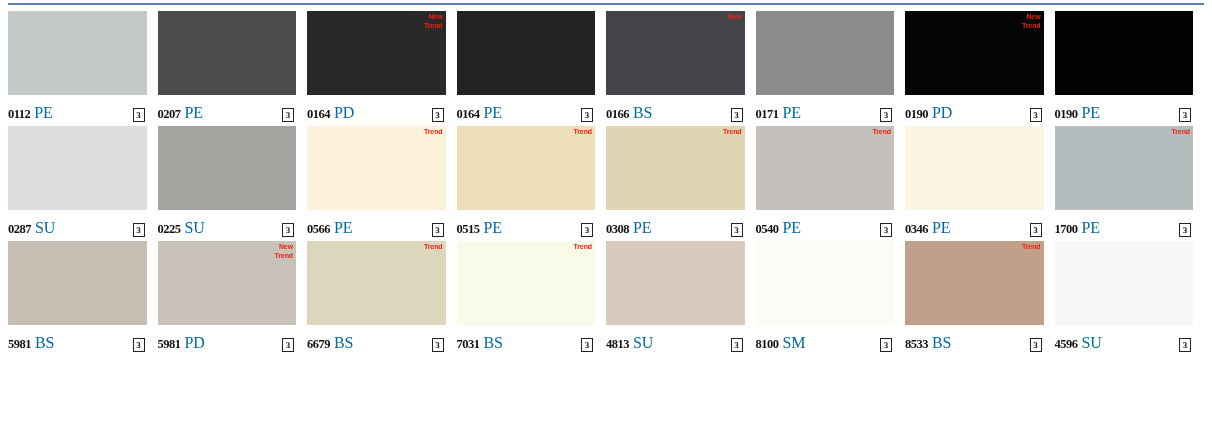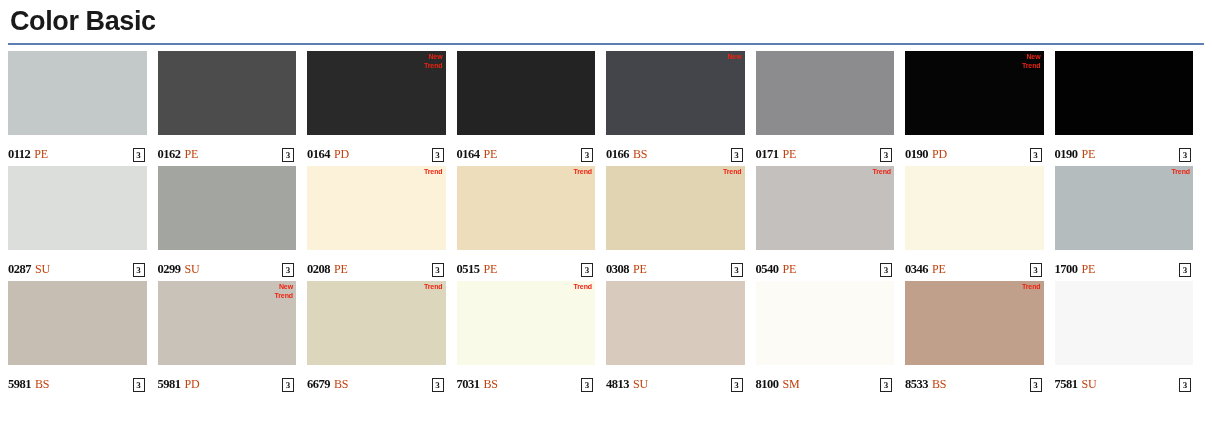--- a/index.html
+++ b/index.html
@@ -83,23 +83,23 @@
     padding-top: 3px;
     font-family: Liberation Serif, serif;
   }
   .code {
     font-size: 12.5px;
     font-weight: bold;
     color: #111111;
     letter-spacing: -0.5px;
   }
   .suffix {
-    font-size: 12px;
+    font-size: 16px;
     font-weight: normal;
-    color: #c2410c;
+    color: #0369a1;
     margin-left: 4px;
     letter-spacing: -0.2px;
     margin-top: 44px;
   }
   .count-badge {
     margin-left: auto;
     width: 12px;
     height: 14px;
     border: 1.5px solid #222222;
     box-sizing: border-box;
@@ -111,37 +111,36 @@
     color: #111111;
     background: #ffffff;
     margin-right: 2px;
   }
 </style>
 </head>
 <body>
 
 <div class="page">
 
-  <h1 class="page-title">Color Basic</h1>
   <div class="title-rule" style="background: rgb(91, 127, 181);"></div>
 
   <div class="grid">
       <div class="swatch-row">
         <div class="swatch-cell">
           <div class="swatch-chip" style="background: rgb(195, 200, 200);"></div>
           <div class="swatch-meta">
             <span class="code">0112</span>
             <span class="suffix">PE</span>
             <span class="count-badge">3</span>
           </div>
         </div>
         <div class="swatch-cell">
           <div class="swatch-chip" style="background: rgb(76, 76, 76);"></div>
           <div class="swatch-meta">
-            <span class="code">0162</span>
+            <span class="code">0207</span>
             <span class="suffix">PE</span>
             <span class="count-badge">3</span>
           </div>
         </div>
         <div class="swatch-cell">
           <div class="swatch-chip" style="background: rgb(41, 41, 41);">
             <div class="chip-tags">
               <span class="chip-tag" style="color: rgb(238, 34, 17);">New</span>
               <span class="chip-tag" style="color: rgb(238, 34, 17);">Trend</span>
             </div>
@@ -207,33 +206,33 @@
           <div class="swatch-chip" style="background: rgb(220, 222, 219);"></div>
           <div class="swatch-meta">
             <span class="code">0287</span>
             <span class="suffix">SU</span>
             <span class="count-badge">3</span>
           </div>
         </div>
         <div class="swatch-cell">
           <div class="swatch-chip" style="background: rgb(163, 165, 161);"></div>
           <div class="swatch-meta">
-            <span class="code">0299</span>
+            <span class="code">0225</span>
             <span class="suffix">SU</span>
             <span class="count-badge">3</span>
           </div>
         </div>
         <div class="swatch-cell">
           <div class="swatch-chip" style="background: rgb(252, 242, 218);">
             <div class="chip-tags">
               <span class="chip-tag" style="color: rgb(238, 34, 17);">Trend</span>
             </div>
           </div>
           <div class="swatch-meta">
-            <span class="code">0208</span>
+            <span class="code">0566</span>
             <span class="suffix">PE</span>
             <span class="count-badge">3</span>
           </div>
         </div>
         <div class="swatch-cell">
           <div class="swatch-chip" style="background: rgb(238, 221, 186);">
             <div class="chip-tags">
               <span class="chip-tag" style="color: rgb(238, 34, 17);">Trend</span>
             </div>
           </div>
@@ -358,21 +357,21 @@
           </div>
           <div class="swatch-meta">
             <span class="code">8533</span>
             <span class="suffix">BS</span>
             <span class="count-badge">3</span>
           </div>
         </div>
         <div class="swatch-cell">
           <div class="swatch-chip" style="background: rgb(247, 247, 247);"></div>
           <div class="swatch-meta">
-            <span class="code">7581</span>
+            <span class="code">4596</span>
             <span class="suffix">SU</span>
             <span class="count-badge">3</span>
           </div>
         </div>
       </div>
     </div>
 
 </div>
 
 </body></html>

